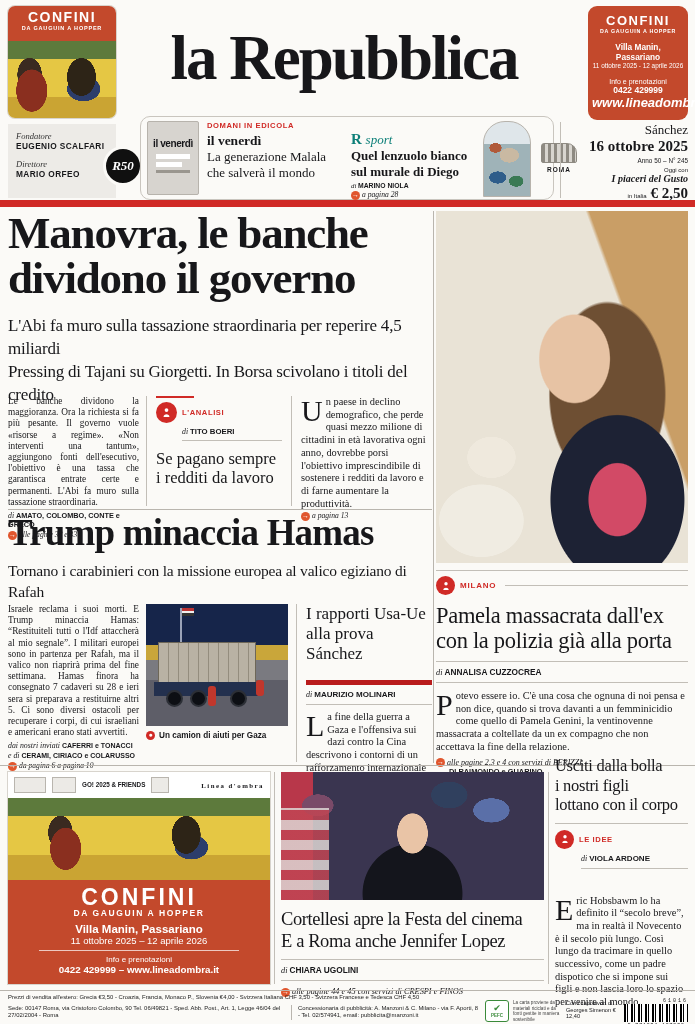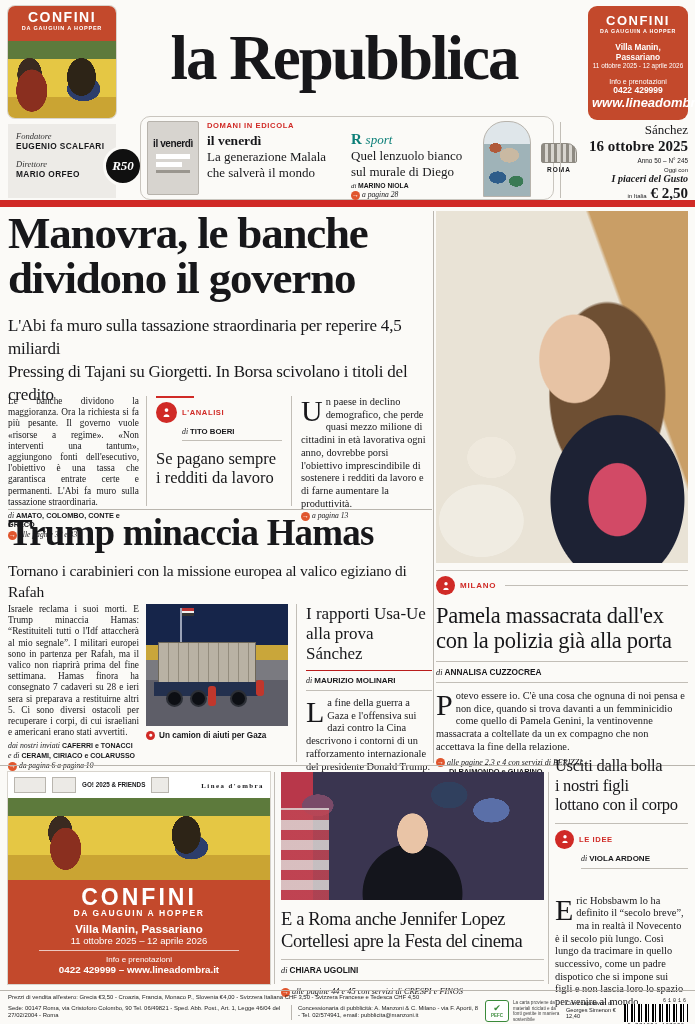--- a/index.html
+++ b/index.html
@@ -115,21 +115,21 @@
   .wheel{position:absolute;top:86px;width:13px;height:13px;border-radius:50%;background:#0d0f14;border:2px solid #2c2f36;}
   .figure-red{position:absolute;width:8px;height:20px;border-radius:3px;background:#c1372c;}
   .flagpole{position:absolute;left:34px;top:4px;width:2px;height:34px;background:#9aa3b8;}
   .flag{position:absolute;left:36px;top:4px;width:12px;height:8px;background:
         linear-gradient(180deg,#b33 0 33%,#eee 33% 66%,#333 66%);}
   .caption{display:flex;align-items:center;gap:4px;margin-top:5px;}
   .cap-dot{width:9px;height:9px;border-radius:50%;background:#d02a26;color:#fff;font-size:7px;
            line-height:9px;text-align:center;flex:none;}
   .cap-text{font-family:"Liberation Sans",sans-serif;font-weight:bold;font-size:8.2px;}
   .hcC{width:136px;box-sizing:border-box;border-left:1px solid #c2beb7;padding-left:9px;}
-  .usaue-title{font-size:17px;line-height:20px;border-bottom:1px solid #b91c1c;padding-bottom:6px;}
+  .usaue-title{font-size:17px;line-height:20px;border-bottom:5px solid #b91c1c;padding-bottom:16px;}
   .usaue-by{font-family:"Liberation Sans",sans-serif;font-weight:bold;font-size:8px;padding:5px 0;
             border-bottom:1px solid #c2beb7;margin-bottom:6px;}
   .usaue-by .di{font-family:"Liberation Serif",serif;font-style:italic;font-weight:normal;}
 
   
   .main-vline{left:433px;top:211px;width:1px;height:552px;}
   .pamela-photo{left:436px;top:211px;width:252px;height:352px;overflow:hidden;background:
       radial-gradient(70px 60px at 18% 88%, #f0ece2 0 60%, transparent 61%),
       radial-gradient(40px 34px at 22% 70%, #efe9dd 0 60%, transparent 61%),
       radial-gradient(95px 120px at 72% 82%, #d24a66 0 30%, #1d2234 31% 70%, transparent 71%),
@@ -255,21 +255,21 @@
         </div>
     </div>
     <div class="promo-block">
       <div class="kicker">DOMANI IN EDICOLA</div>
       <div class="ven-name">il venerdì</div>
       <div class="promo-title">La generazione Malala che salverà il mondo</div>
     </div>
     <div class="vline" style="height:70px;margin-top:2px;"></div>
     <div class="promo-block" style="padding-top:10px;">
       <div class="rsport-logo"><span>R</span> <span class="sp">sport</span></div>
-      <div class="promo-title" style="width:124px;">Quel lenzuolo bianco sul murale di Diego</div>
+      <div class="promo-title" style="width:124px;font-weight:bold;">Quel lenzuolo bianco sul murale di Diego</div>
       <div class="tinyby"><span class="di">di </span><span>MARINO NIOLA</span></div>
       <div class="pageref"><span class="ref-icon">→</span><span>a pagina 28</span></div>
     </div>
     <div class="mural-thumb"></div>
     <div class="roma-badge">
       <div class="colosseum"></div>
       <div class="roma-label">ROMA</div>
     </div>
   </div>
 
@@ -409,22 +409,22 @@
   </div>
 
   <div class="abs vline vdiv1"></div>
   <div class="abs vline vdiv2"></div>
 
   <div class="abs cinema">
     <div class="cort-photo">
       <div class="cort-stripes"></div>
     </div>
     <div class="cort-head">
+      <div>Cortellesi apre la Festa del cinema</div>
       <div>E a Roma anche Jennifer Lopez</div>
-      <div>Cortellesi apre la Festa del cinema</div>
     </div>
     <div class="cin-by"><span class="di">di </span><span>CHIARA UGOLINI</span></div>
     <div class="cin-pages"><span class="ref-icon">→</span><span>alle pagine 44 e 45 con servizi di CRESPI e FINOS</span></div>
   </div>
 
   <div class="abs idee">
     <div class="idee-head">
       <div>Usciti dalla bolla</div>
       <div>i nostri figli</div>
       <div>lottano con il corpo</div>

